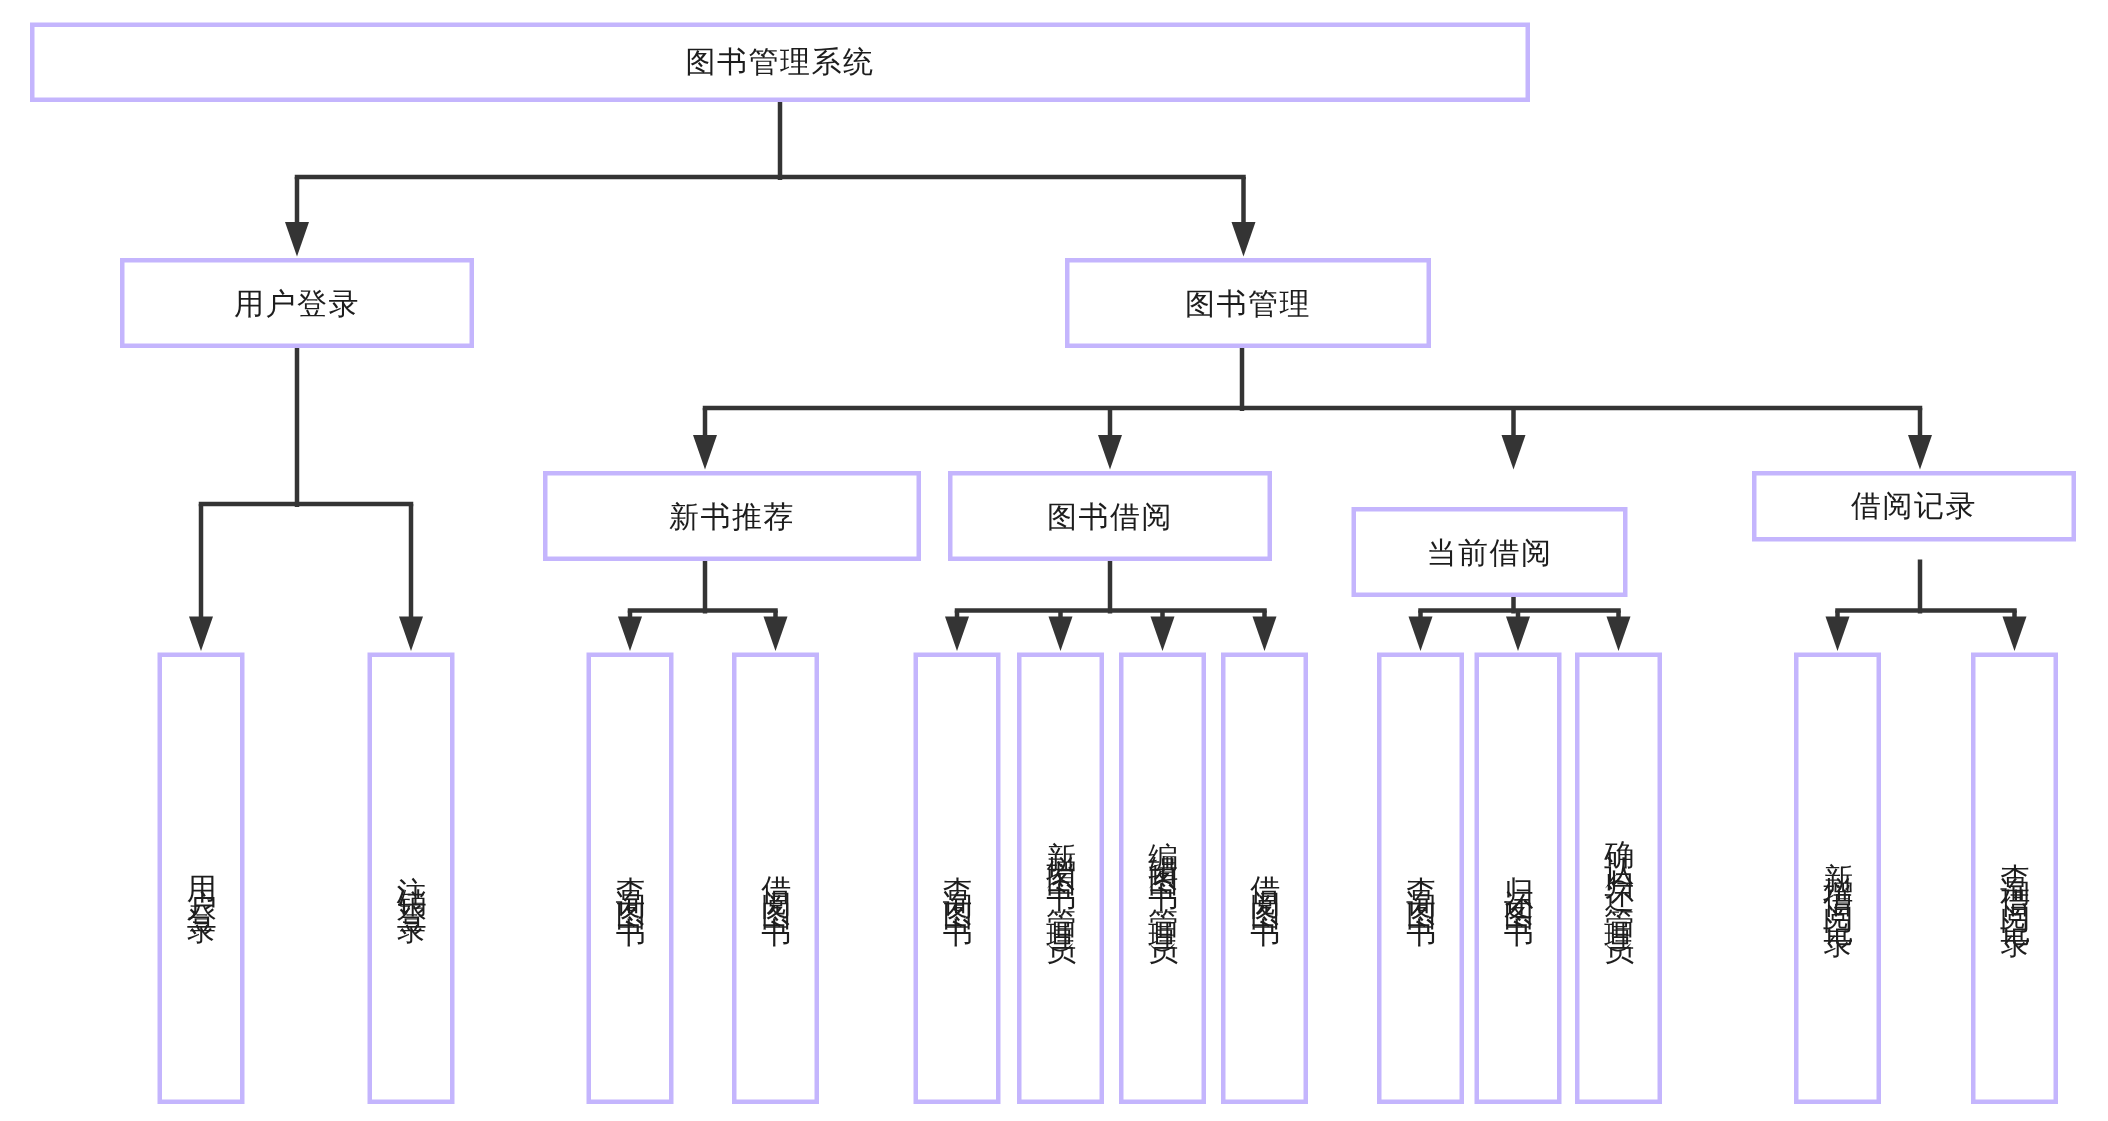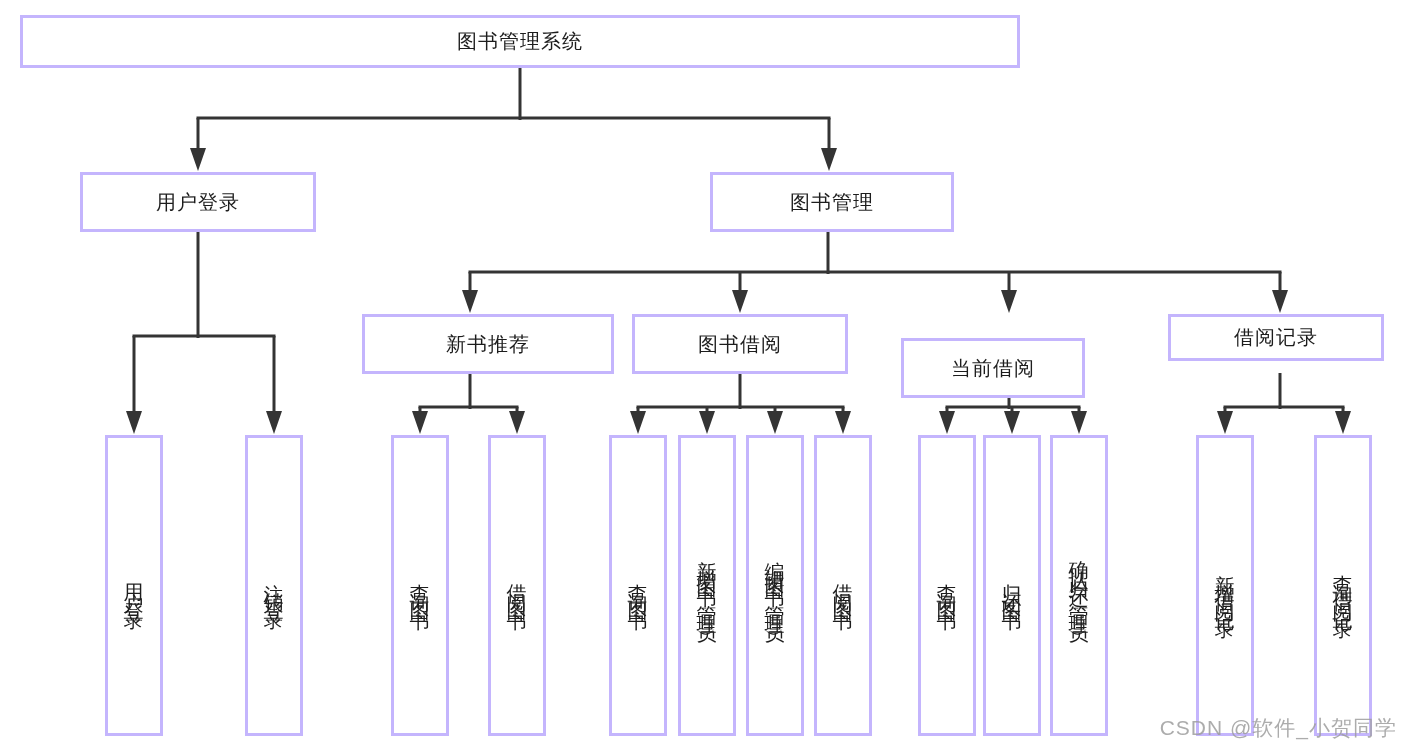--- a/index.html
+++ b/index.html
@@ -173,14 +173,13 @@
     <span class="vtext">确认归还（管理员）</span>
   </div>
 
   <div class="node leaf" style="left:1196px;">
     <span class="vtext">新增借阅记录</span>
   </div>
   <div class="node leaf" style="left:1314px;">
     <span class="vtext">查询借阅记录</span>
   </div>
 
-  <div id="watermark">CSDN @软件_小贺同学</div>
 </div>
 
 </body></html>

